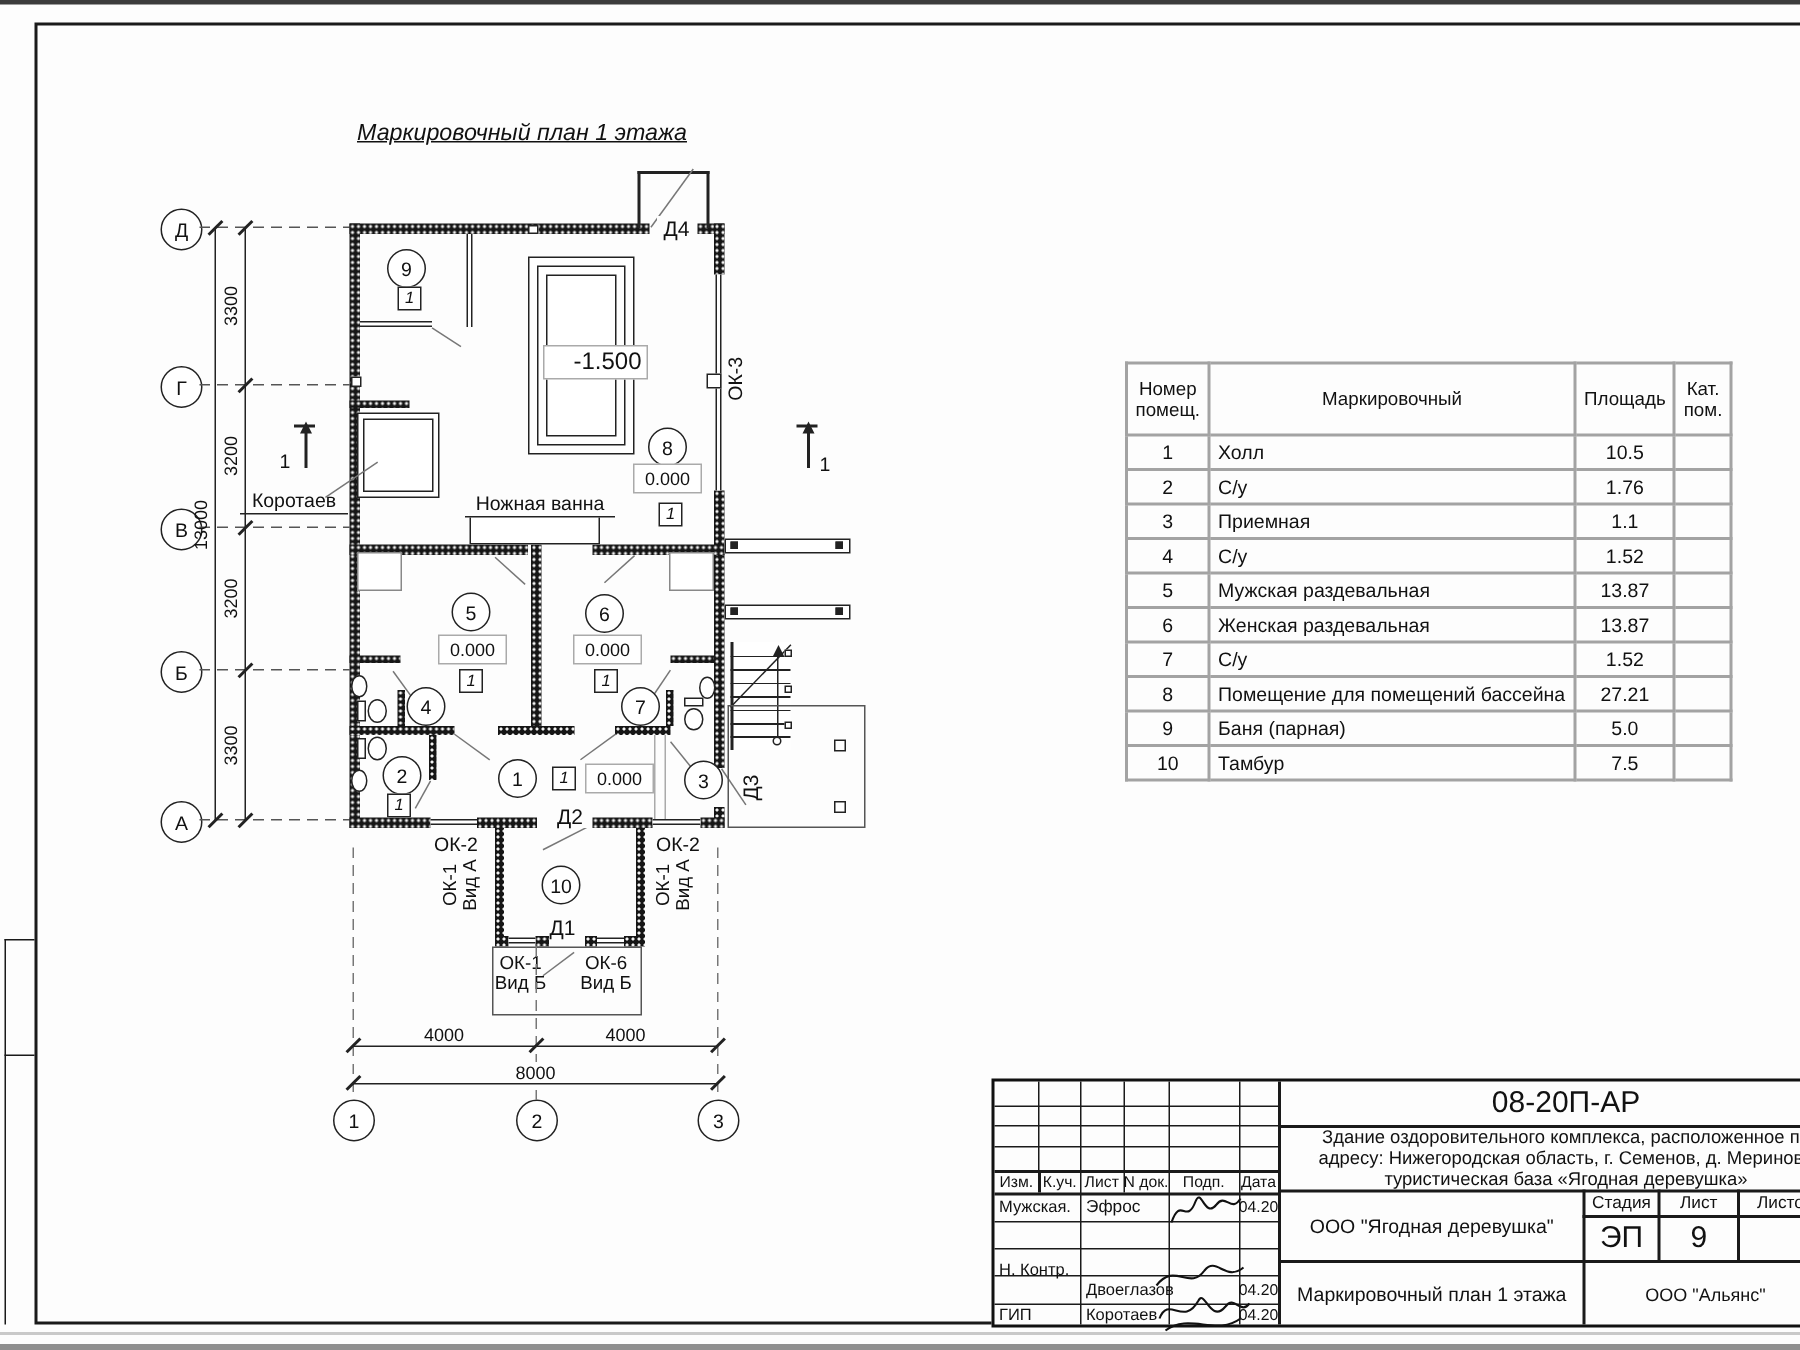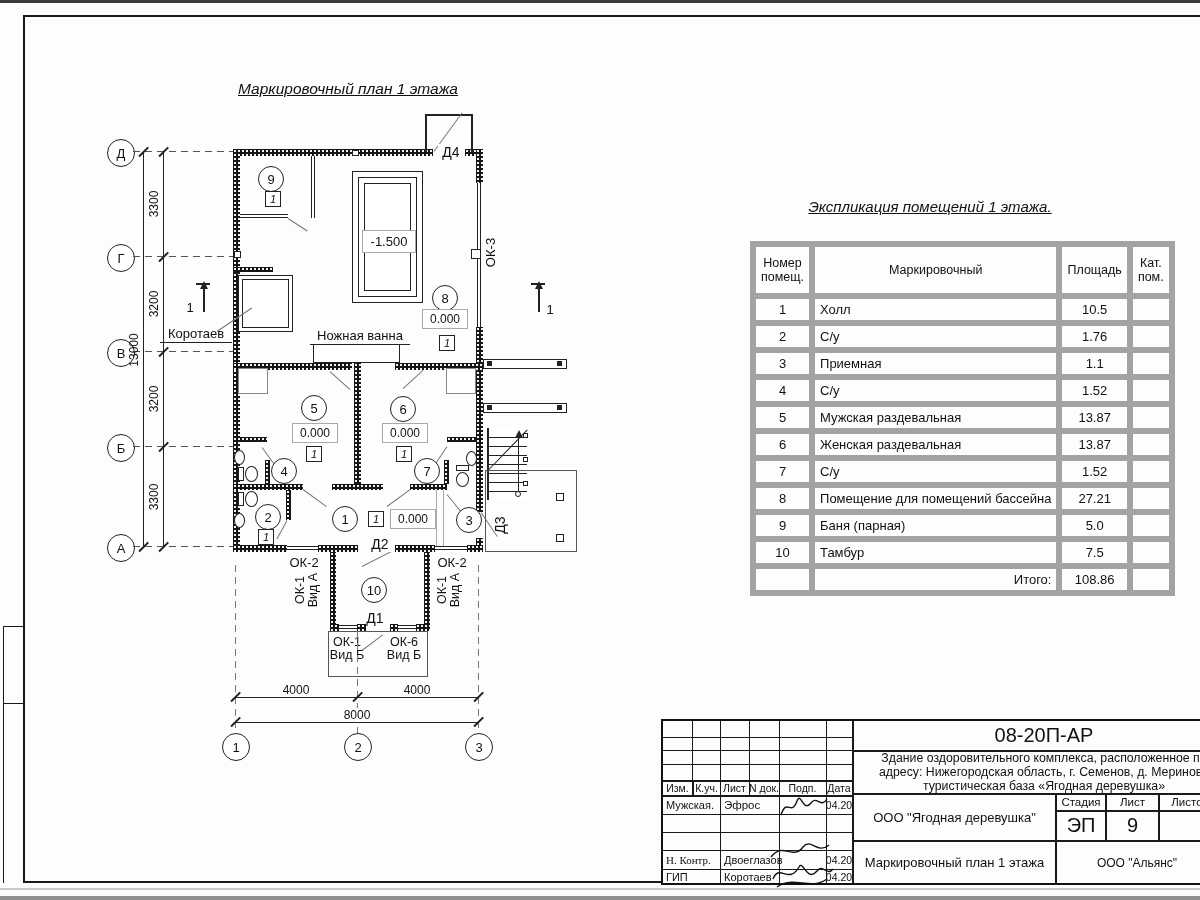--- a/index.html
+++ b/index.html
@@ -28,21 +28,21 @@
   .dim{position:absolute;background:#222;}
   .tick{position:absolute;width:13px;height:1.6px;background:#222;transform:rotate(-45deg);}
   .dashh{position:absolute;height:1px;
          background-image:repeating-linear-gradient(90deg,#555 0 7px,transparent 7px 12px);}
   .dashv{position:absolute;width:1px;
          background-image:repeating-linear-gradient(180deg,#777 0 7px,transparent 7px 12px);}
   .tri-up{position:absolute;width:0;height:0;border-left:4px solid transparent;
           border-right:4px solid transparent;border-bottom:8px solid #222;}
   .expl{position:absolute;left:750px;top:241px;border-collapse:collapse;font-size:13px;
         border:2px solid #1a1a1a;table-layout:fixed;}
-  .expl th,.expl td{border:6px solid #a3a3a3;padding:0 5px;height:21px;font-weight:normal;
+  .expl th,.expl td{border:2px solid #a3a3a3;padding:0 5px;height:21px;font-weight:normal;
         overflow:hidden;white-space:nowrap;margin-left:20px;}
   .expl th{height:46px;font-size:12.5px;}
   .tb-line{position:absolute;background:#1a1a1a;}
   .tbc{position:absolute;display:flex;align-items:center;justify-content:center;text-align:center;box-sizing:border-box;}
 </style>
 </head>
 <body>
 
 <div id="page">
 
@@ -130,21 +130,21 @@
   <div class="winh" style="left:435px;top:546px;width:32px;"></div>
   <div class="winh" style="left:339px;top:625px;width:18px;"></div>
   <div class="winh" style="left:398px;top:625px;width:18px;"></div>
 
   <div class="abs" style="left:425px;top:114px;width:48px;height:38px;border:2px solid #222;border-bottom:none;box-sizing:border-box;"></div>
   <div class="ln" style="left:434px;top:151px;width:48px;transform:rotate(-54deg);"></div>
 
   <div class="box" style="left:352px;top:171px;width:71px;height:132px;border-width:1.5px;"></div>
   <div class="box" style="left:358px;top:177px;width:59px;height:120px;border-width:1px;"></div>
   <div class="box" style="left:364px;top:183px;width:47px;height:108px;border-width:1px;"></div>
-  <div class="lvl" style="left:362px;top:230px;width:52px;height:21px;font-size:13px;">-1.500</div>
+  <div class="lvl" style="left:362px;top:230px;width:52px;height:21px;font-size:16px;padding-left:16px;">-1.500</div>
 
   <div class="box" style="left:238px;top:275px;width:55px;height:57px;border-width:1.5px;"></div>
   <div class="box" style="left:242px;top:279px;width:47px;height:49px;border-width:1px;"></div>
   <div class="lbl" style="left:160px;top:326px;width:72px;border-bottom:1px solid #222;padding-bottom:1px;">Коротаев</div>
   <div class="ln" style="left:217px;top:331px;width:42px;transform:rotate(-34deg);"></div>
   <div class="box" style="left:313px;top:341px;width:87px;height:22px;border-width:1.5px;z-index:3;"></div>
   <div class="lbl" style="left:310px;top:328px;width:100px;border-bottom:1px solid #222;background:#fdfdfd;z-index:4;padding-bottom:1px;">Ножная ванна</div>
 
   <div class="dwv" style="left:311px;top:156px;height:62px;"></div>
   <div class="dwh" style="left:240px;top:214px;width:48px;"></div>
@@ -285,21 +285,20 @@
   <div class="circ" style="left:222px;top:733px;width:26px;height:26px;">
       <span>1</span>
     </div>
   <div class="circ" style="left:344px;top:733px;width:26px;height:26px;">
       <span>2</span>
     </div>
   <div class="circ" style="left:465px;top:733px;width:26px;height:26px;">
       <span>3</span>
     </div>
 
-  <div class="lbl" style="left:790px;top:198px;width:280px;font-size:15px;font-style:italic;text-decoration:underline;">Экспликация помещений 1 этажа.</div>
   <table class="expl">
     <colgroup>
         <col style="width:45px">
         <col style="width:244px">
         <col style="width:60px">
         <col style="width:35px">
       </colgroup>
     <thead>
       <tr>
         <th class="pre" style="white-space:pre-line;">Номер
@@ -362,26 +361,20 @@
       <tr>
           <td style="text-align:center">9</td>
           <td>Баня (парная)</td>
           <td style="text-align:center">5.0</td>
           <td></td>
         </tr>
       <tr>
           <td style="text-align:center">10</td>
           <td>Тамбур</td>
           <td style="text-align:center">7.5</td>
-          <td></td>
-        </tr>
-      <tr>
-          <td></td>
-          <td style="text-align:right">Итого:</td>
-          <td style="text-align:center">108.86</td>
           <td></td>
         </tr>
     </tbody>
   </table>
 
   <div class="abs" style="left:661px;top:719px;width:571px;height:166px;border:2px solid #111;box-sizing:border-box;background:#fdfdfd;">
 
     <div class="tb-line" style="left:29px;top:0;width:1px;height:59px;"></div>
     <div class="tb-line" style="left:29px;top:59px;width:1.5px;height:15px;"></div>
     <div class="tb-line" style="left:57px;top:0;width:1px;height:162px;"></div>
@@ -411,21 +404,21 @@
     <div class="tbc" style="left:0;top:59px;width:29px;height:15px;font-size:10.5px;">Изм.</div>
     <div class="tbc" style="left:30px;top:59px;width:27px;height:15px;font-size:10.5px;">К.уч.</div>
     <div class="tbc" style="left:57px;top:59px;width:29px;height:15px;font-size:10.5px;">Лист</div>
     <div class="tbc" style="left:86px;top:59px;width:30px;height:15px;font-size:10.5px;">N док.</div>
     <div class="tbc" style="left:116px;top:59px;width:47px;height:15px;font-size:10.5px;">Подп.</div>
     <div class="tbc" style="left:163px;top:59px;width:26px;height:15px;font-size:10.5px;">Дата</div>
 
     <div class="tbc" style="left:3px;top:74px;width:54px;height:19px;justify-content:flex-start;font-size:11px;">Мужская.</div>
     <div class="tbc" style="left:61px;top:74px;width:55px;height:19px;justify-content:flex-start;font-size:11.5px;">Эфрос</div>
     <div class="tbc" style="left:163px;top:74px;width:26px;height:19px;font-size:10.5px;">04.20</div>
-    <div class="tbc" style="left:3px;top:129px;width:54px;height:19px;justify-content:flex-start;font-size:11px;font-family:Liberation Serif, serif;">Н. Контр.</div>
+    <div class="tbc" style="left:3px;top:116px;width:54px;height:19px;justify-content:flex-start;font-size:11px;">Н. Контр.</div>
     <div class="tbc" style="left:61px;top:129px;width:56px;height:19px;justify-content:flex-start;font-size:11px;">Двоеглазов</div>
     <div class="tbc" style="left:163px;top:129px;width:26px;height:19px;font-size:10.5px;">04.20</div>
     <div class="tbc" style="left:3px;top:148px;width:54px;height:16px;justify-content:flex-start;font-size:11px;">ГИП</div>
     <div class="tbc" style="left:61px;top:148px;width:56px;height:16px;justify-content:flex-start;font-size:11px;">Коротаев</div>
     <div class="tbc" style="left:163px;top:148px;width:26px;height:16px;font-size:10.5px;">04.20</div>
 
     <svg style="position:absolute;left:112px;top:68px;" width="56" height="34" viewBox="0 0 56 34">
       <path d="M6,26 C12,8 16,28 22,12 C26,2 28,24 36,14 C42,6 46,20 52,10" stroke="#111" stroke-width="1.4" fill="none"></path>
     </svg>
     <svg style="position:absolute;left:100px;top:118px;" width="78" height="52" viewBox="0 0 78 52">

